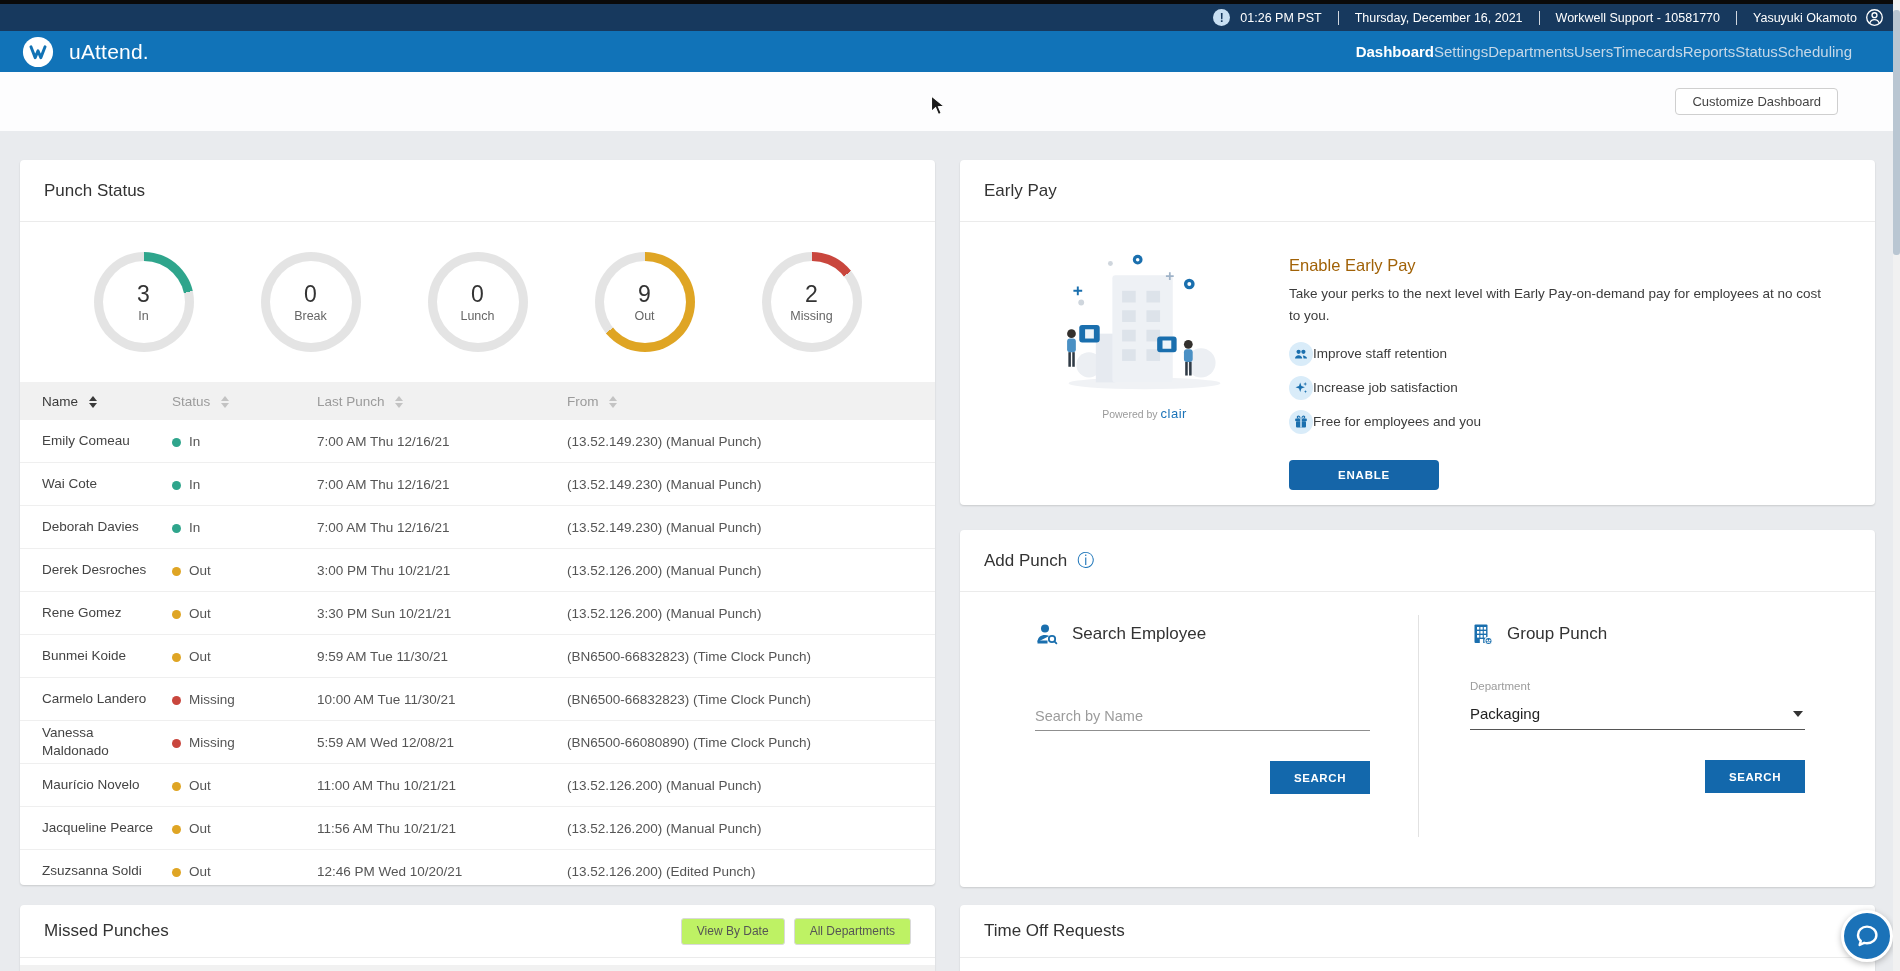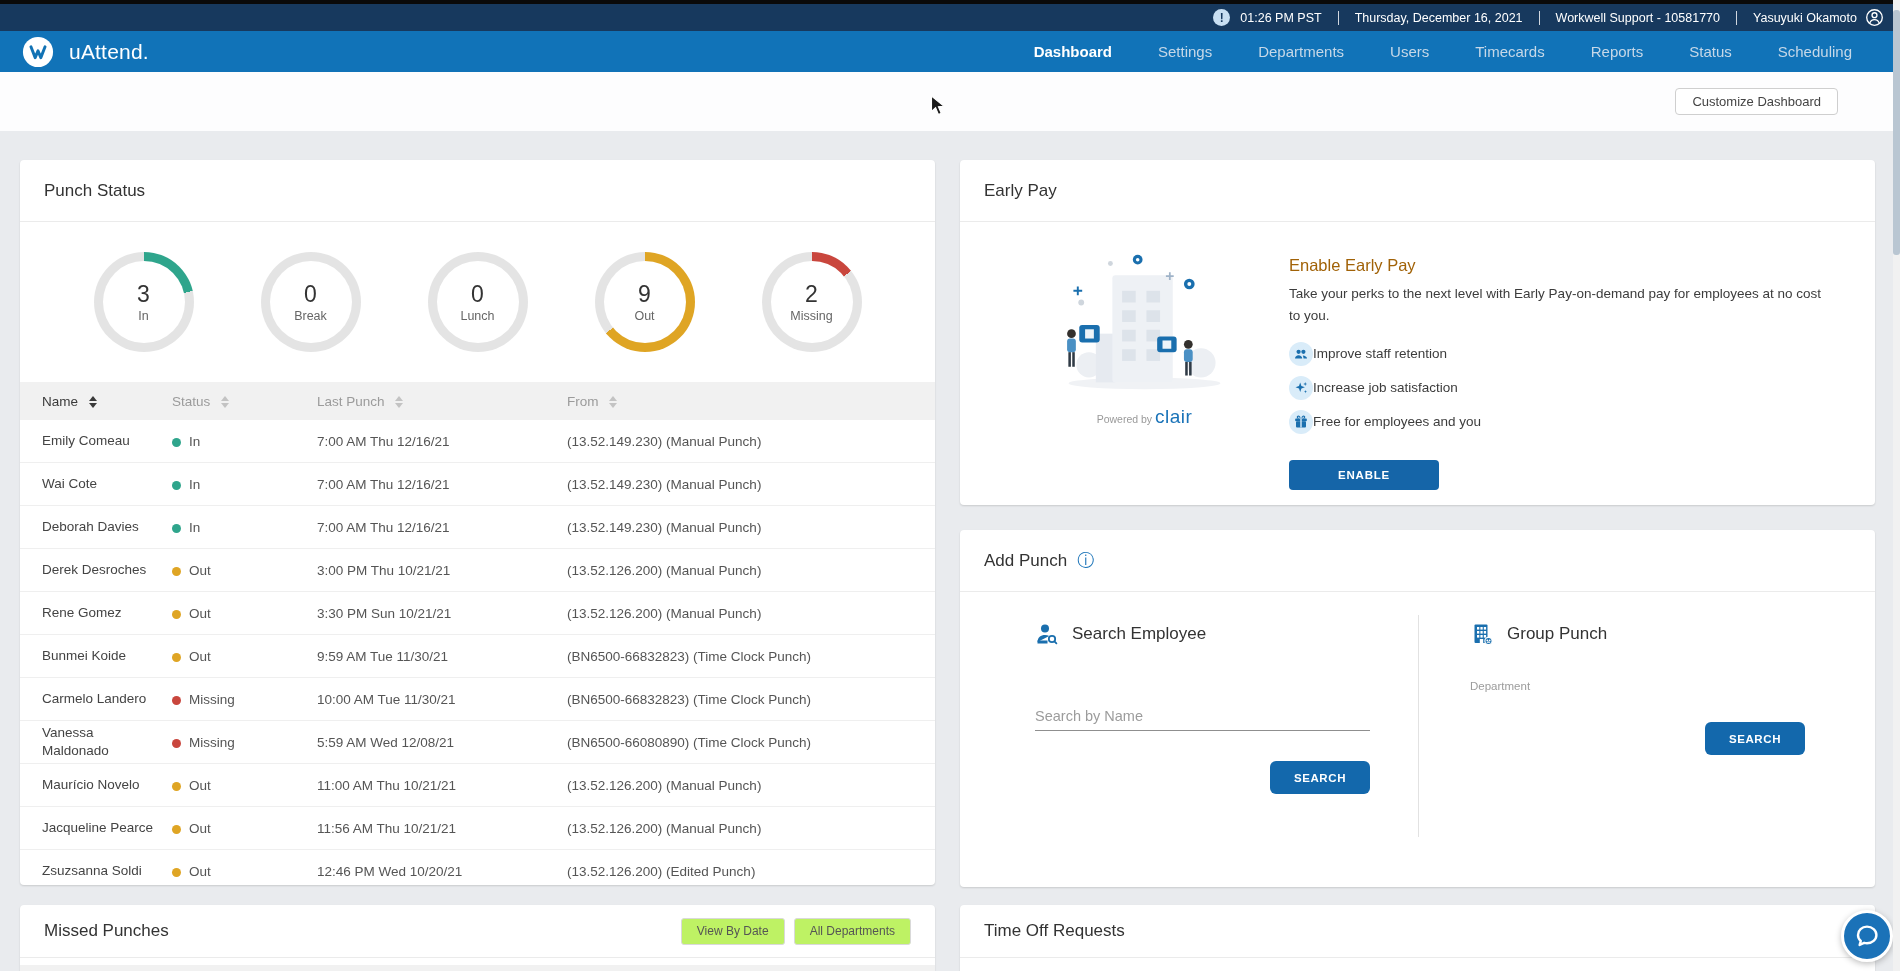--- a/index.html
+++ b/index.html
@@ -9,21 +9,21 @@
   .topstrip{height:4px;background:#0a0a0a}
   .topbar{height:27px;background:#17395e;display:flex;align-items:center;justify-content:flex-end;
           padding-right:16px;color:#fff;font-size:12.5px}
   .topbar .seg{display:flex;align-items:center;gap:8px;white-space:nowrap}
   .tsep{width:1px;height:14px;background:rgba(255,255,255,.8);margin:0 16px}
   .alert-ic{width:17px;height:17px;border-radius:50%;background:#c8dff2;color:#17395e;font-weight:bold;
             font-size:12px;display:flex;align-items:center;justify-content:center;margin-right:10px}
   .navbar{height:41px;background:#1173b8;display:flex;align-items:center;padding:0 48px 0 22px}
   .brand{display:flex;align-items:center;gap:15px}
   .brand-name{color:#fff;font-size:21px;letter-spacing:.2px}
-  .main-nav{margin-left:auto;display:flex;gap:46px}
+  .main-nav{margin-left:auto;display:flex;}
   .nav-item{color:#c6d8e8;font-size:15px;cursor:pointer}
   .nav-item.active{color:#fff;font-weight:bold}
   .subbar{height:59px;background:#fdfdfe;position:relative}
   .customize-btn{position:absolute;right:62px;top:16px;height:27px;padding:0 16px;background:#fff;
                  border:1px solid #cfcfcf;border-radius:4px;font-size:13px;color:#444;cursor:pointer}
   
   .card{position:absolute;background:#fff;border-radius:4px;box-shadow:0 1px 2px rgba(0,0,0,.14);overflow:hidden}
   .card-head{height:61px;display:flex;align-items:center;padding:0 24px;border-bottom:1px solid #ebebeb}
   .card-title{font-size:17px;color:#333;font-weight:500}
   
@@ -43,21 +43,21 @@
   .sort.active .up{border-bottom-color:#3a3a3a}.sort.active .dn{border-top-color:#3a3a3a}
   .trow{min-height:42px;border-top:1px solid #efefef;font-size:13.5px;color:#555}
   .trow:first-child{border-top:none}
   .td-name{color:#444;padding-right:14px;line-height:1.3}
   .dot{display:inline-block;width:9px;height:9px;border-radius:50%;margin-right:8px;vertical-align:-1px}
   
   #earlypay-card{left:960px;top:160px;width:915px;height:345px}
   .ep-body{display:flex;padding:24px 40px 0 92px;gap:52px}
   .ep-ill{width:185px;text-align:center}
   .powered{margin-top:6px;font-size:10.5px;color:#9a9a9a}
-  .powered .clair{font-size:19px;color:#1a73b8;font-weight:500;letter-spacing:.5px}
+  .powered .clair{font-size:13px;color:#1a73b8;font-weight:500;letter-spacing:.5px}
   .ep-heading{font-size:16.5px;color:#a16207;font-weight:500;margin:10px 0 8px}
   .ep-text{font-size:13.5px;color:#3c3c3c;line-height:1.65;max-width:545px}
   .bullet{display:flex;align-items:center;margin:10px 0}
   .bicon{width:24px;height:24px;border-radius:50%;background:#d9ecf9;display:flex;align-items:center;
          justify-content:center;flex:0 0 auto}
   .bullet span.blab{font-size:13.5px;color:#3c3c3c}
   .enable-btn{margin-top:16px;width:150px;height:30px;background:#1565a8;color:#fff;border:none;border-radius:4px;
               font-size:11.5px;font-weight:bold;letter-spacing:.8px;cursor:pointer;font-family:inherit}
   
   #addpunch-card{left:960px;top:530px;width:915px;height:357px}
@@ -71,21 +71,21 @@
   .ap-field{margin-top:56px}
   .ap-field input{width:100%;border:none;border-bottom:1px solid #8f8f8f;font-size:14.5px;color:#333;
                   padding:6px 0;outline:none;background:transparent;font-family:inherit}
   .ap-field input::placeholder{color:#9c9c9c}
   .dep-label{margin-top:34px;font-size:11.5px;color:#9c9c9c}
   .select{display:flex;align-items:center;justify-content:space-between;border-bottom:1px solid #555;
           padding:7px 2px 7px 0;font-size:15px;color:#222;cursor:pointer;margin-top:6px}
   .caret{width:0;height:0;border-left:5px solid transparent;border-right:5px solid transparent;
          border-top:6px solid #333}
   .search-btn{display:block;margin:30px 0 0 auto;width:100px;height:33px;background:#1368ac;color:#fff;border:none;
-              border-radius:6px;font-size:11.5px;font-weight:bold;letter-spacing:.6px;cursor:pointer;font-family:inherit}
+              border-radius:0;font-size:11.5px;font-weight:bold;letter-spacing:.6px;cursor:pointer;font-family:inherit}
   
   #missed-card{left:20px;top:905px;width:915px;height:130px}
   #timeoff-card{left:960px;top:905px;width:915px;height:130px}
   .bh{height:52px;display:flex;align-items:center;padding:0 24px;border-bottom:1px solid #ebebeb}
   .bh .card-title{flex:0 0 auto}
   .mp-btns{margin-left:auto;display:flex;gap:9px}
   .mp-btn{height:27px;padding:0 15px;background:#bef264;border:1px solid #d9d9d9;border-radius:3px;
           font-size:12px;color:#555;cursor:pointer;font-family:inherit}
   .mp-strip{height:30px;background:#f1f1f1;margin-top:7px}
   .tabs{margin-left:auto;display:flex;gap:26px;align-items:flex-start;height:100%;padding-top:15px}
@@ -412,20 +412,24 @@
             <rect x="13.8" y="13" width="2.3" height="2.6" fill="#fff"></rect>
           <rect x="9.8" y="17" width="3.4" height="4" fill="#fff"></rect>
           <circle cx="18.5" cy="19" r="3.6" fill="#1a6fae" stroke="#fff" stroke-width="1.2"></circle>
           <circle cx="17.3" cy="18.4" r=".9" fill="#fff"></circle>
             <circle cx="19.7" cy="18.4" r=".9" fill="#fff"></circle>
           <path d="M16.5 20.8c.4-.9 1.2-1.3 2-1.3s1.6.4 2 1.3z" fill="#fff"></path>
         </svg>
         <span>Group Punch</span>
       </div>
       <div class="dep-label">Department</div>
+      <div class="select">
+        <span>Packaging</span>
+        <span class="caret"></span>
+      </div>
       <button class="search-btn">SEARCH</button>
     </div>
   </div>
 </div>
 
 <div class="card" id="missed-card">
   <div class="bh">
     <span class="card-title">Missed Punches</span>
     <div class="mp-btns">
       <button class="mp-btn">View By Date</button>

